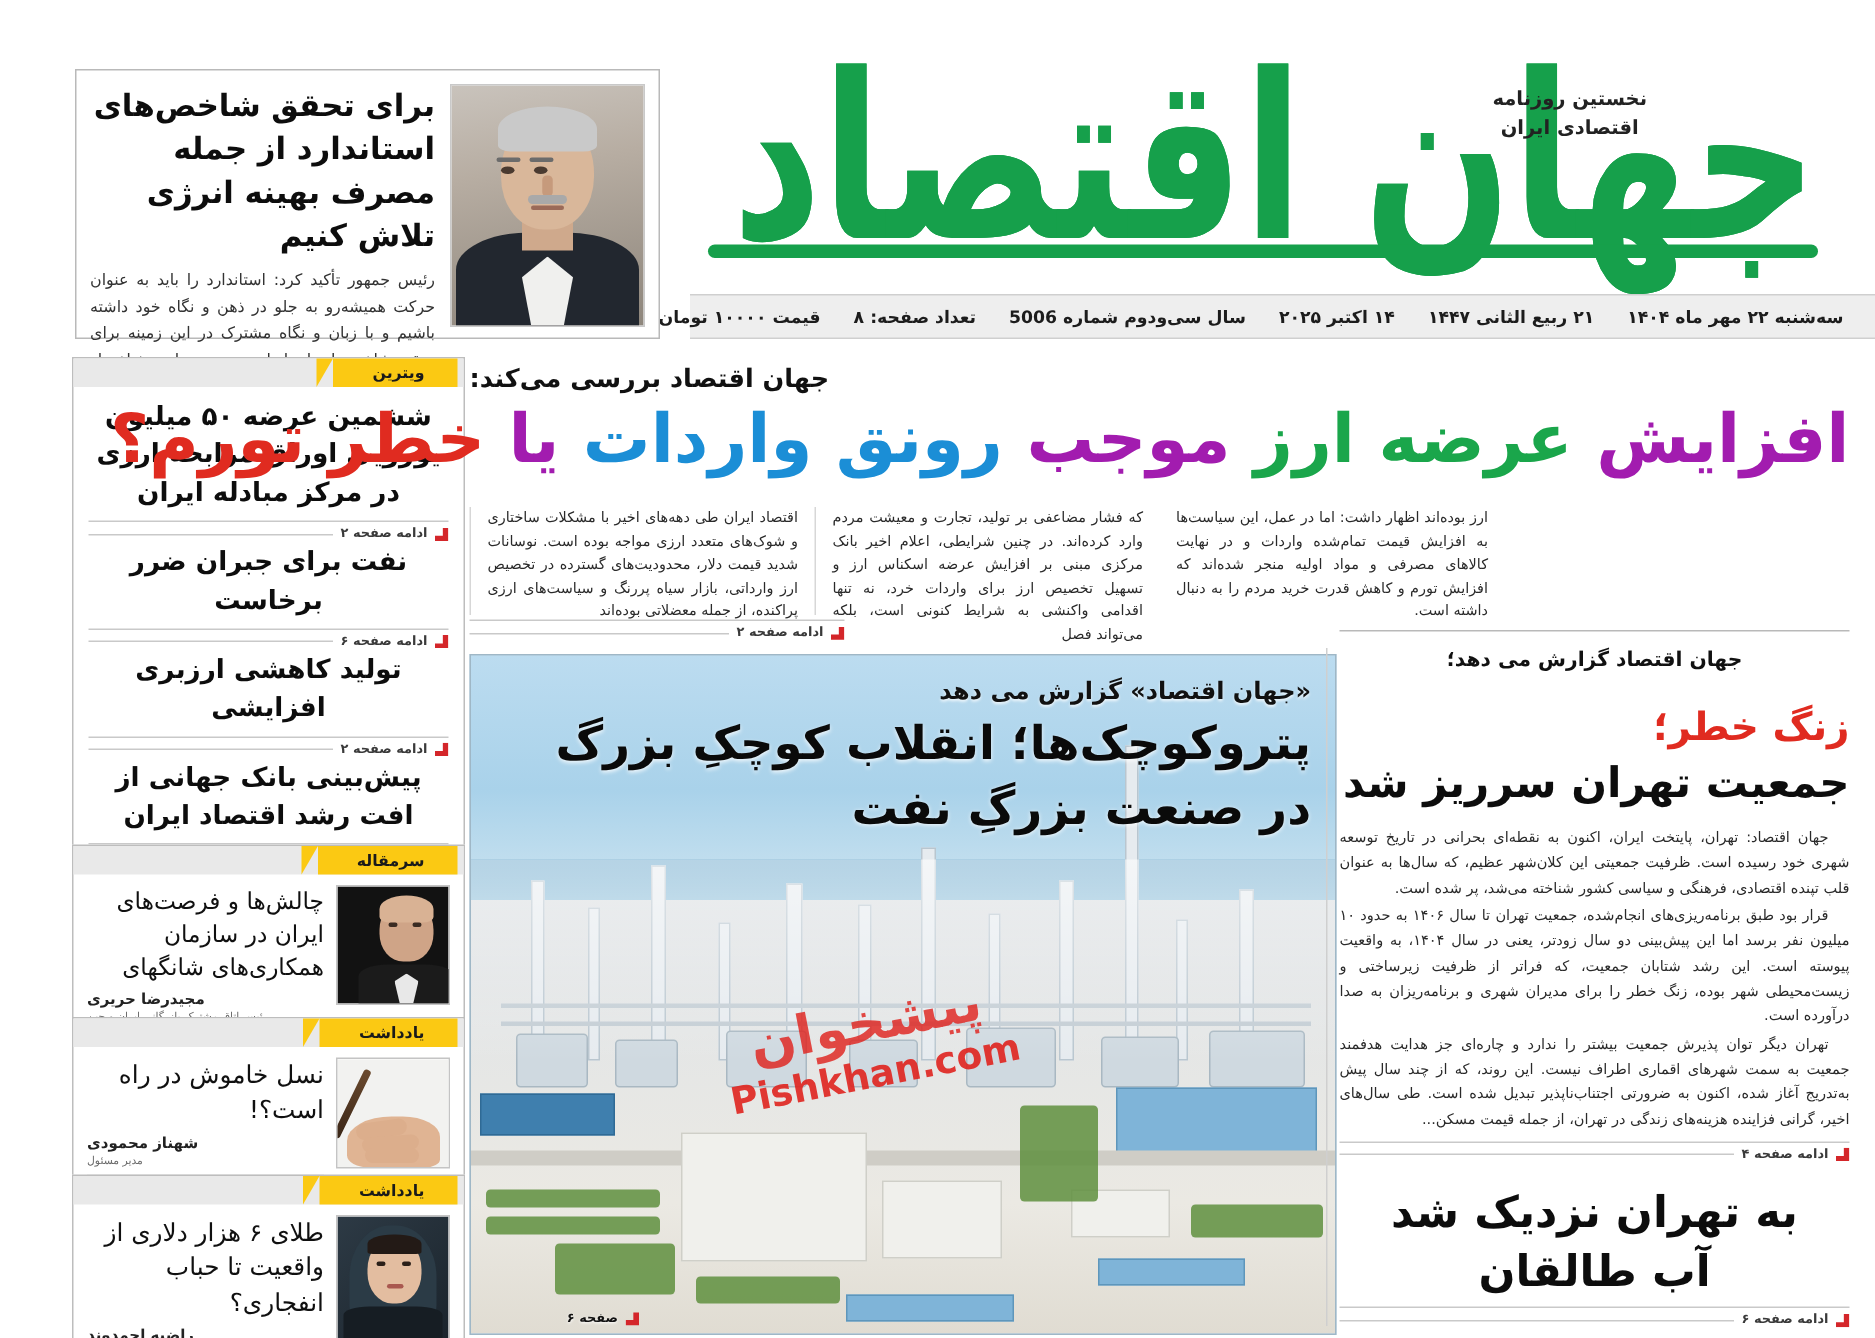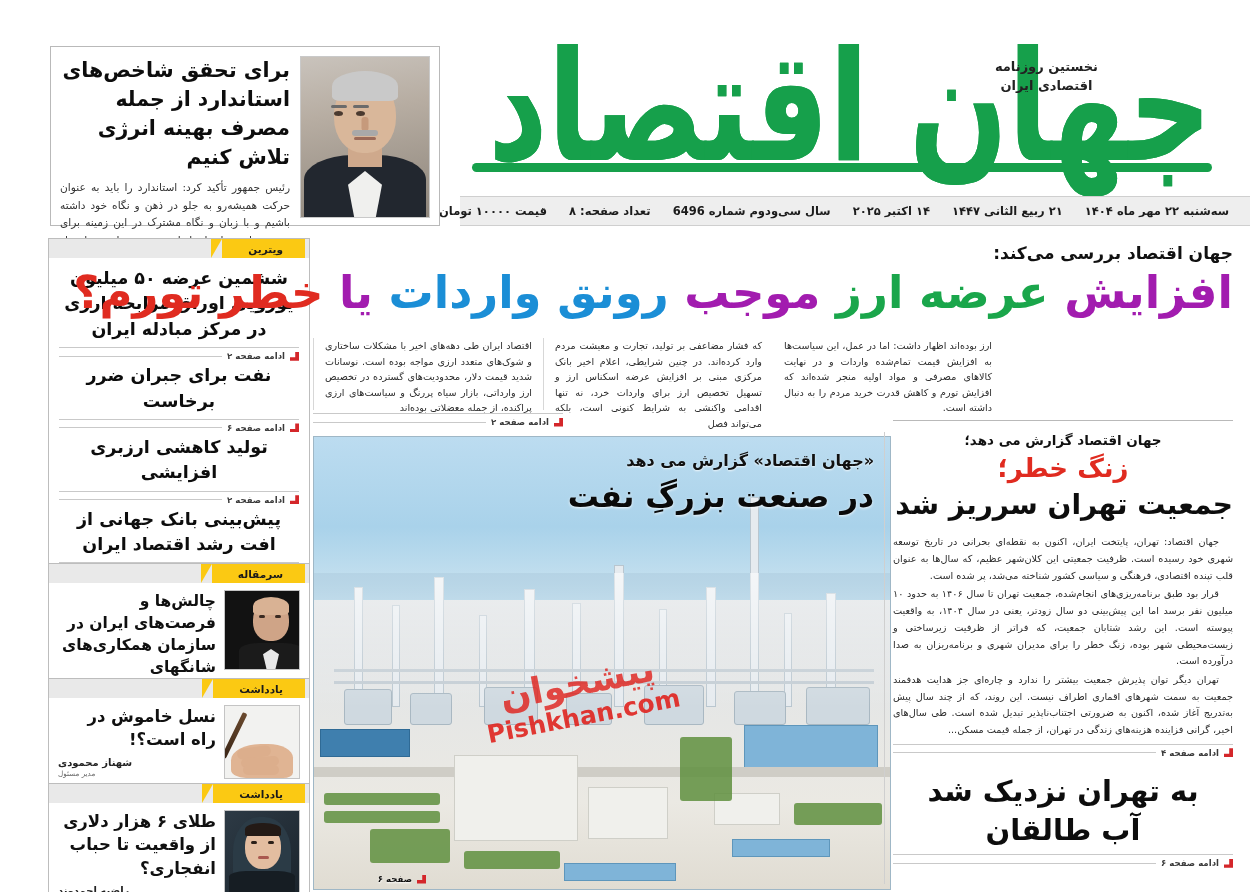--- a/index.html
+++ b/index.html
@@ -142,21 +142,21 @@
 
   .op-box{
     position:absolute;left:48px;width:262px;
     border:1px solid #bdbdbd;box-sizing:border-box;background:#fff;
   }
   .op-box.editorial{top:563px;}
   .op-box.note1{top:678px;}
   .op-box.note2{top:783px;}
   .op-inner{display:flex;flex-direction:row-reverse;padding:7px 9px 6px;gap:8px;}
   .op-text{flex:1;min-width:0;}
-  .op-h{font-size:15.5px;font-weight:bold;line-height:1.42;text-align:right;color:#101010;}
+  .op-h{font-size:15.5px;font-weight:normal;line-height:1.42;text-align:right;color:#101010;}
   .op-h.n{font-size:16.5px;}
   .op-author{margin-top:5px;font-size:10px;font-weight:bold;color:#222;text-align:left;}
   .op-role{margin-top:1px;font-size:7.2px;color:#6a6a6a;text-align:left;}
   .op-photo{flex:0 0 74px;width:74px;height:72px;border:1px solid #c4c4c4;overflow:hidden;position:relative;}
   .op-box.note1 .op-photo{height:72px;}
   .op-box.note2 .op-photo{height:82px;}
   .op-box.editorial .op-photo{height:78px;}
 
   
   .ed-bg{position:absolute;inset:0;background:#121212;}
@@ -196,21 +196,21 @@
   .wm-eye{position:absolute;top:30px;width:6px;height:3px;background:#2b1f18;border-radius:2px;}
   .wm-eye.l{left:26px;} .wm-eye.r{left:43px;}
   .wm-lip{position:absolute;left:33px;top:45px;width:11px;height:3px;background:#a9584f;border-radius:3px;}
   .wm-body{position:absolute;left:4px;bottom:0;width:66px;height:22px;background:#161d23;border-radius:26% 26% 0 0;}
 
   
   .lead{
     position:absolute;left:313px;top:243px;width:920px;
   }
   .lead-kicker{
-    text-align:right;font-size:17px;font-weight:bold;color:#111;margin-bottom:3px;
+    text-align:left;font-size:17px;font-weight:bold;color:#111;margin-bottom:3px;
   }
   .lead-head{
     text-align:center;font-size:45px;font-weight:bold;line-height:1.2;
     white-space:nowrap;letter-spacing:-0.5px;
   }
   .lead-head .k{color:#a21caf;}
   .lead-head .g{color:#1aa64b;}
   .lead-head .b{color:#1b8ed6;}
   .lead-head .r{color:#e02b20;}
 
@@ -275,21 +275,21 @@
     position:absolute;left:20px;bottom:5px;z-index:8;width:92px;
   }
   .photo-cont .cont-line{border-top:none;padding-top:0;margin-top:0;}
   .photo-cont .cont-txt{color:#111;text-shadow:0 1px 2px #fff;}
 
   
   .rcol{
     position:absolute;left:893px;top:432px;width:340px;
   }
   .rcol-kicker{text-align:center;font-size:13.5px;font-weight:bold;color:#111;}
-  .rcol-alarm{text-align:center;font-size:26px;font-weight:bold;color:#e02b20;margin-top:5px;}
+  .rcol-alarm{text-align:right;font-size:26px;font-weight:bold;color:#e02b20;margin-top:22px;}
   .rcol-head{font-size:28px;font-weight:bold;color:#0d0d0d;margin-top:4px;line-height:1.3;}
   .rcol-body{margin-top:11px;font-size:9.7px;line-height:1.72;text-align:justify;color:#2a2a2a;}
   .rcol-body p{margin:0 0 0 0;text-indent:14px;}
   .rcol-body p+p{margin-top:2px;}
   .rcol2-head{text-align:center;font-size:29px;font-weight:bold;color:#0d0d0d;line-height:1.34;margin-top:14px;}
 
   .vdiv{position:absolute;left:884px;top:432px;width:1px;height:452px;background:#cfcfcf;}
   .hr-top{position:absolute;left:893px;top:420px;width:340px;height:1px;background:#b9b9b9;}
 </style>
 </head>
@@ -306,21 +306,21 @@
         <div>اقتصادی ایران</div>
       </div>
     </div>
     <div class="info-bar">
       <div class="info-item">سه‌شنبه ۲۲ مهر ماه ۱۴۰۴</div>
       <div class="info-sep"></div>
       <div class="info-item">۲۱ ربیع الثانی ۱۴۴۷</div>
       <div class="info-sep"></div>
       <div class="info-item">۱۴ اکتبر ۲۰۲۵</div>
       <div class="info-sep"></div>
-      <div class="info-item">سال سی‌ودوم شماره 6496</div>
+      <div class="info-item">سال سی‌ودوم شماره 5006</div>
       <div class="info-sep"></div>
       <div class="info-item">تعداد صفحه: ۸</div>
       <div class="info-sep"></div>
       <div class="info-item">قیمت ۱۰۰۰۰ تومان</div>
       <div class="info-sep"></div>
     </div>
   </div>
 
   <div class="pres-box">
     <div class="pres-text">
@@ -543,20 +543,21 @@
     <div class="grass" style="left:10px;top:374px;width:116px;height:12px;"></div>
     <div class="grass" style="left:56px;top:392px;width:80px;height:34px;"></div>
     <div class="grass" style="left:366px;top:300px;width:52px;height:64px;"></div>
     <div class="grass" style="left:480px;top:366px;width:88px;height:22px;"></div>
     <div class="grass" style="left:150px;top:414px;width:96px;height:18px;"></div>
 
     <div class="plant-haze"></div>
 
     <div class="overlay-kicker">«جهان اقتصاد» گزارش می دهد</div>
     <div class="overlay-head">
+      <div>پتروکوچک‌ها؛ انقلاب کوچکِ بزرگ</div>
       <div>در صنعت بزرگِ نفت</div>
     </div>
 
     <div class="wmark">
       <div class="wmark-fa">پیشخوان</div>
       <div class="wmark-en">Pishkhan.com</div>
     </div>
 
     <div class="photo-cont">
       <div class="cont-line">

